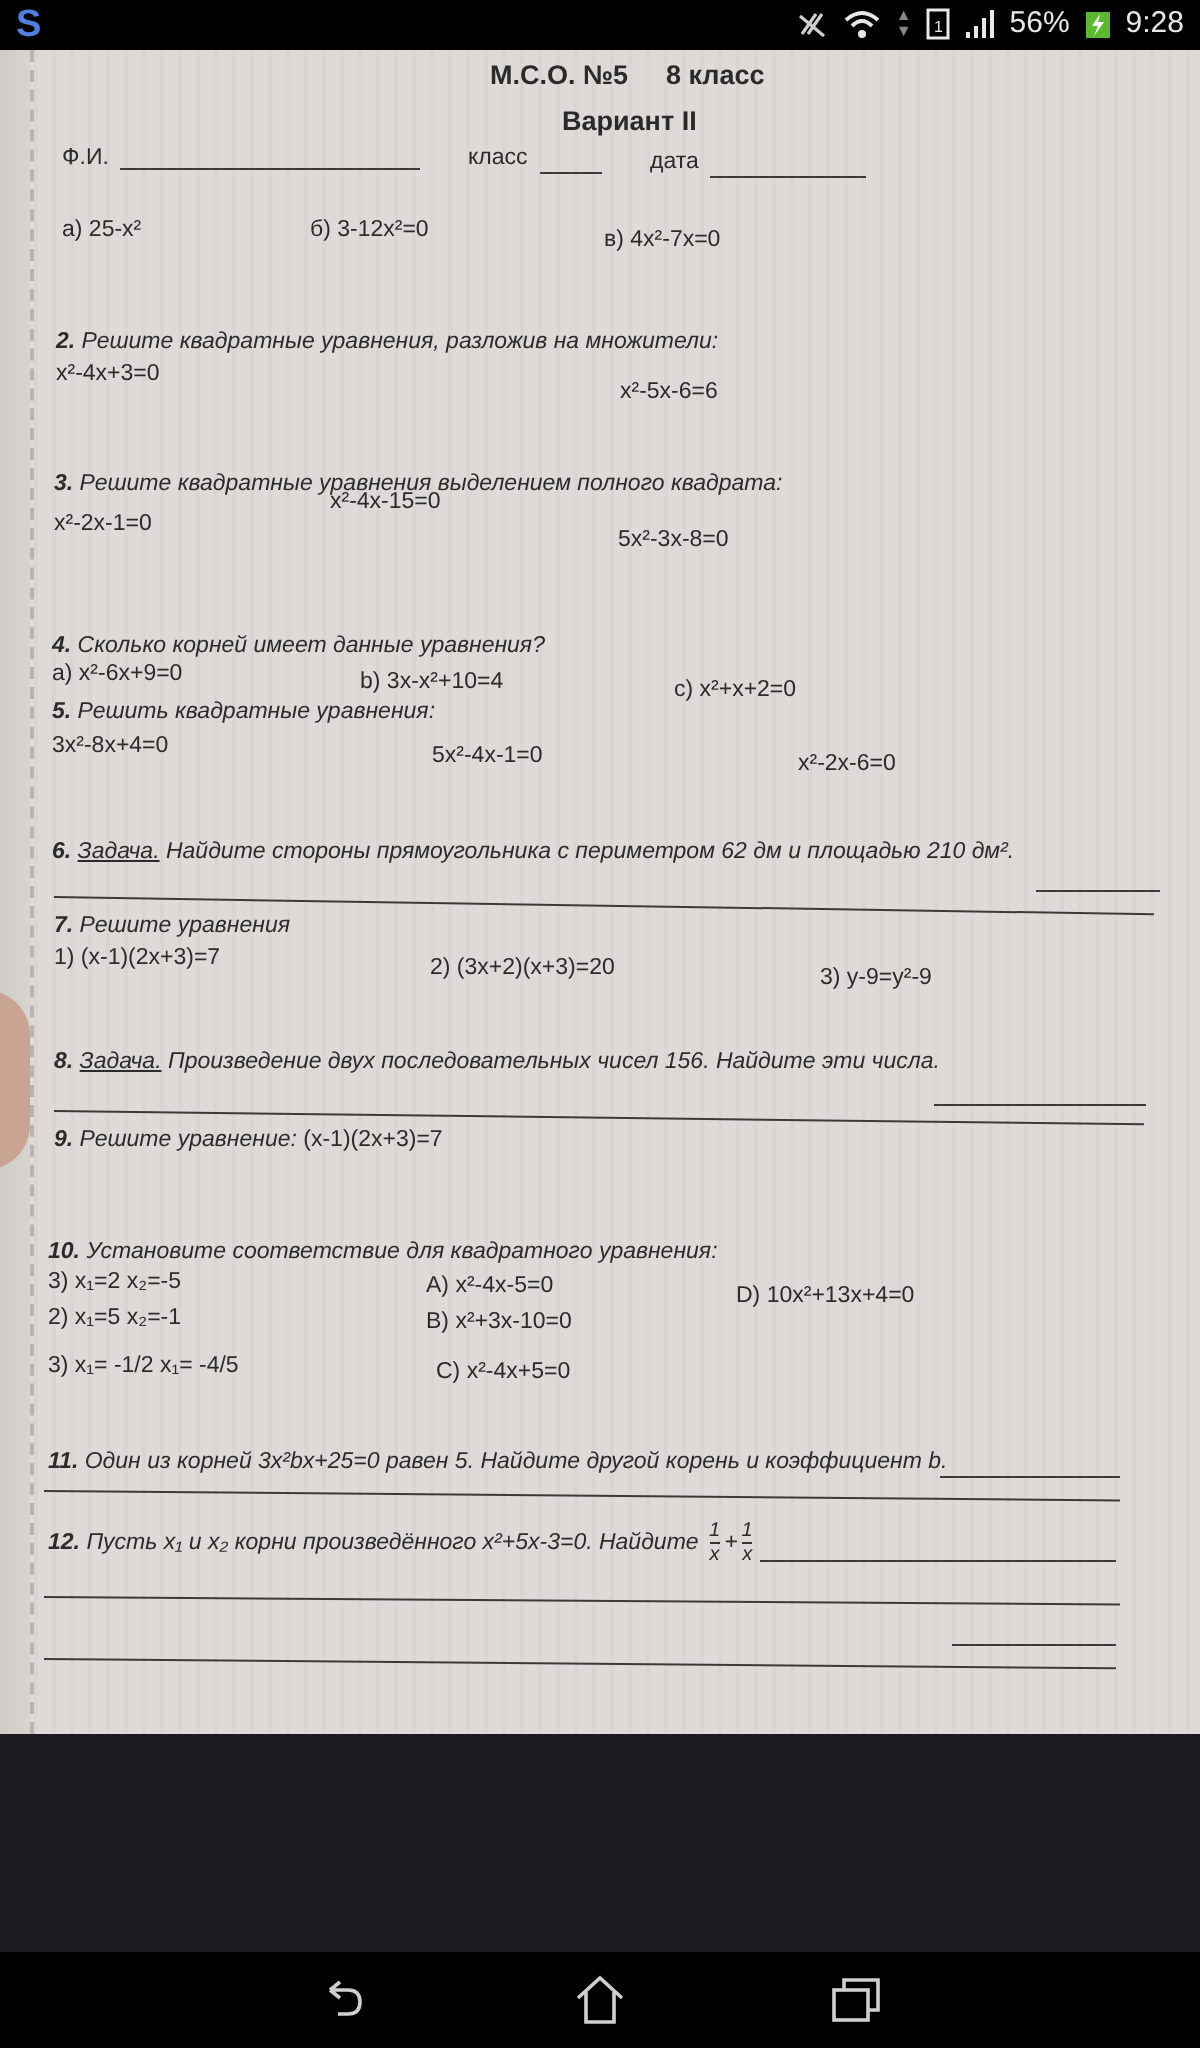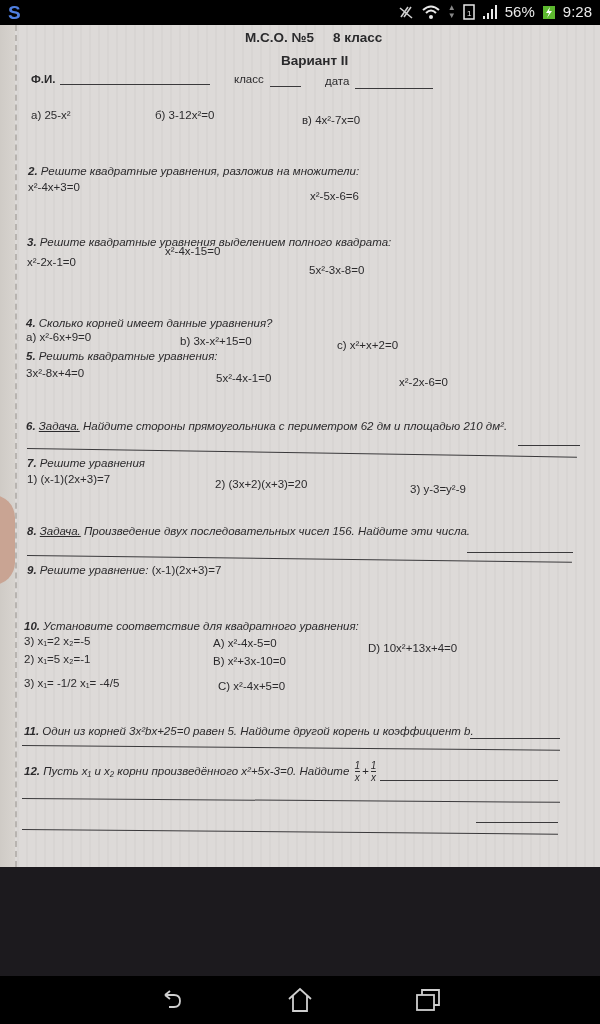--- a/index.html
+++ b/index.html
@@ -12,21 +12,21 @@
   .bg-left{position:absolute;left:0;top:0;width:30px;height:880px;background:linear-gradient(90deg,#cfcbc6,#e0dcd8);}
   .finger{position:absolute;left:-30px;top:470px;width:45px;height:90px;border-radius:40px;background:#c9a493;}
   .paper{position:absolute;left:15px;top:0;width:583px;height:842px;background:#dddad8;
     background-image:repeating-linear-gradient(90deg,rgba(0,0,0,0.025) 0 2px,transparent 2px 9px);
     border-left:2px dashed #b8b4b0;}
   .shadow-tri{position:absolute;left:0;top:842px;width:600px;height:120px;background:#1c1a1e;}
   .navbar{position:absolute;left:0;top:976px;width:600px;height:48px;background:#000;}
   .nav-btn{position:absolute;top:10px;width:30px;height:28px;color:#cfcfcf;display:flex;align-items:center;justify-content:center;}
   .t{position:absolute;color:#2b2a2c;font-size:11.5px;white-space:nowrap;}
   .ti{font-style:italic;}
-  .tb{font-weight:bold;}
+  .tb{font-weight:normal;}
   .hdr{font-size:13.5px;font-weight:bold;color:#2a2a2c;}
   .line{position:absolute;height:0;border-top:1px solid #3a393b;}
   .u{text-decoration:underline;}
   .frac{display:inline-block;vertical-align:middle;text-align:center;font-size:10px;line-height:11px;margin:0 2px;}
   .frac span{display:block;}
 </style>
 </head>
 <body>
 
 <div class="statusbar">
@@ -85,36 +85,36 @@
   <div class="t" style="left:28px;top:156px;">x²-4x+3=0</div>
   <div class="t" style="left:310px;top:165px;">x²-5x-6=6</div>
 
   <div class="t ti" style="left:27px;top:211px;"><b>3.</b> <span>Решите квадратные уравнения выделением полного квадрата:</span></div>
   <div class="t" style="left:27px;top:231px;">x²-2x-1=0</div>
   <div class="t" style="left:165px;top:220px;">x²-4x-15=0</div>
   <div class="t" style="left:309px;top:239px;">5x²-3x-8=0</div>
 
   <div class="t ti" style="left:26px;top:292px;"><b>4.</b> <span>Сколько корней имеет данные уравнения?</span></div>
   <div class="t" style="left:26px;top:306px;">a) x²-6x+9=0</div>
-  <div class="t" style="left:180px;top:310px;">b) 3x-x²+15=0</div>
+  <div class="t" style="left:180px;top:310px;">b) 3x-x²+10=4</div>
   <div class="t" style="left:337px;top:314px;">c) x²+x+2=0</div>
 
   <div class="t ti" style="left:26px;top:325px;"><b>5.</b> <span>Решить квадратные уравнения:</span></div>
   <div class="t" style="left:26px;top:342px;">3x²-8x+4=0</div>
   <div class="t" style="left:216px;top:347px;">5x²-4x-1=0</div>
   <div class="t" style="left:399px;top:351px;">x²-2x-6=0</div>
 
   <div class="t ti" style="left:26px;top:395px;"><b>6.</b> <span class="u">Задача.</span> <span>Найдите стороны прямоугольника с периметром 62 дм и площадью 210 дм².</span></div>
   <div class="line" style="left:518px;top:420px;width:62px;"></div>
   <div class="line" style="left:27px;top:423px;width:550px;transform:rotate(0.9deg);transform-origin:left;"></div>
 
   <div class="t ti" style="left:27px;top:432px;"><b>7.</b> <span>Решите уравнения</span></div>
   <div class="t" style="left:27px;top:448px;">1) (x-1)(2x+3)=7</div>
   <div class="t" style="left:215px;top:453px;">2) (3x+2)(x+3)=20</div>
-  <div class="t" style="left:410px;top:458px;">3) y-3=y²-9</div>
+  <div class="t" style="left:410px;top:458px;">3) y-9=y²-9</div>
 
   <div class="t ti" style="left:27px;top:500px;"><b>8.</b> <span class="u">Задача.</span> <span>Произведение двух последовательных чисел 156. Найдите эти числа.</span></div>
   <div class="line" style="left:467px;top:527px;width:106px;"></div>
   <div class="line" style="left:27px;top:530px;width:545px;transform:rotate(0.7deg);transform-origin:left;"></div>
 
   <div class="t ti" style="left:27px;top:539px;"><b>9.</b> <span>Решите уравнение:</span> <span style="font-style:normal">(x-1)(2x+3)=7</span></div>
 
   <div class="t ti" style="left:24px;top:595px;"><b>10.</b> <span>Установите соответствие для квадратного уравнения:</span></div>
   <div class="t" style="left:24px;top:610px;">3) x₁=2   x₂=-5</div>
   <div class="t" style="left:24px;top:628px;">2) x₁=5   x₂=-1</div>

